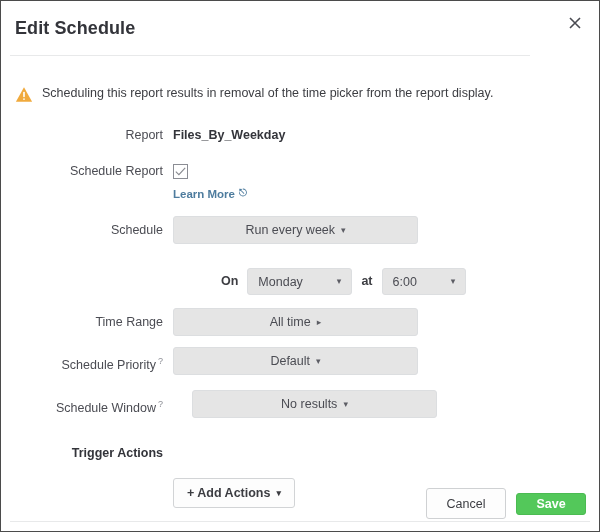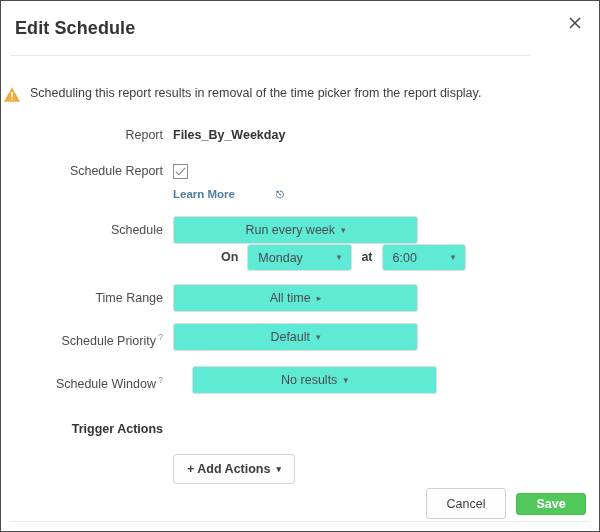--- a/index.html
+++ b/index.html
@@ -56,21 +56,21 @@
     left: 9px;
     top: 54px;
     width: 520px;
     height: 1px;
     background: #e8e9ea;
   }
 
   
   .warn-row {
     position: absolute;
-    left: 2px;
+    left: 14px;
     top: 84px;
     display: flex;
     align-items: flex-start;
   }
   .warn-icon {
     width: 18px;
     height: 17px;
     margin-top: 1px;
     flex: 0 0 auto;
   }
@@ -133,40 +133,39 @@
     background: #fff;
     display: inline-flex;
     align-items: center;
     justify-content: center;
     cursor: pointer;
   }
   .checkbox svg { display:block; }
 
   .learn-more {
     display: inline-flex;
-    align-items: flex-end;
+    align-items: flex-start;
     margin-top: 8px;
     font-size: 11.5px;
     font-weight: bold;
     color: #4e7c9e;
     text-decoration: none;
     cursor: pointer;
-    gap: 37px;
   }
   .learn-more .ext {
     margin-left: 4px;
     font-size: 10px;
     line-height: 1;
   }
 
   
   .dd {
     box-sizing: border-box;
     height: 28px;
-    background: #5eead4;
+    background: #e5e5e5;
     border: 1px solid #dcdee0;
     border-radius: 3px;
     display: inline-flex;
     align-items: center;
     justify-content: center;
     font-size: 12.5px;
     color: #4b4c53;
     cursor: pointer;
     padding: 0 10px;
     user-select: none;
@@ -321,21 +320,21 @@
         </div>
         <div>
           <a class="learn-more" href="#">
             <span>Learn More</span>
             <span class="ext">⎋</span>
           </a>
         </div>
       </div>
     </div>
 
-    <div class="row" style="margin-bottom:0;">
+    <div class="row" style="margin-bottom:24px;">
       <div class="label" style="line-height:28px;">Schedule</div>
       <div class="field">
         <div class="dd wide">
           <span>Run every week</span>
           <span class="caret">▾</span>
         </div>
       </div>
     </div>
 
     <div class="row" style="margin-bottom:13px;">

